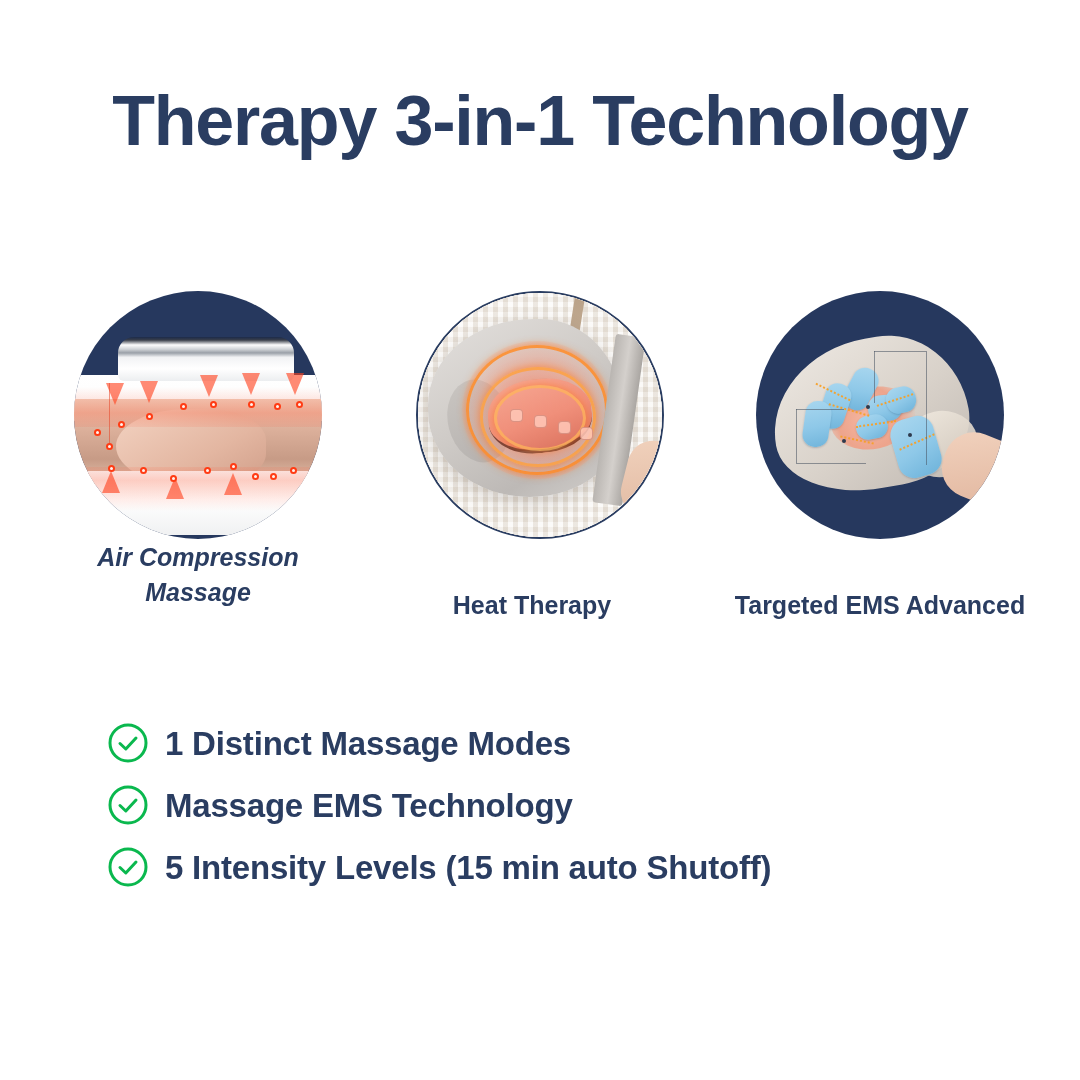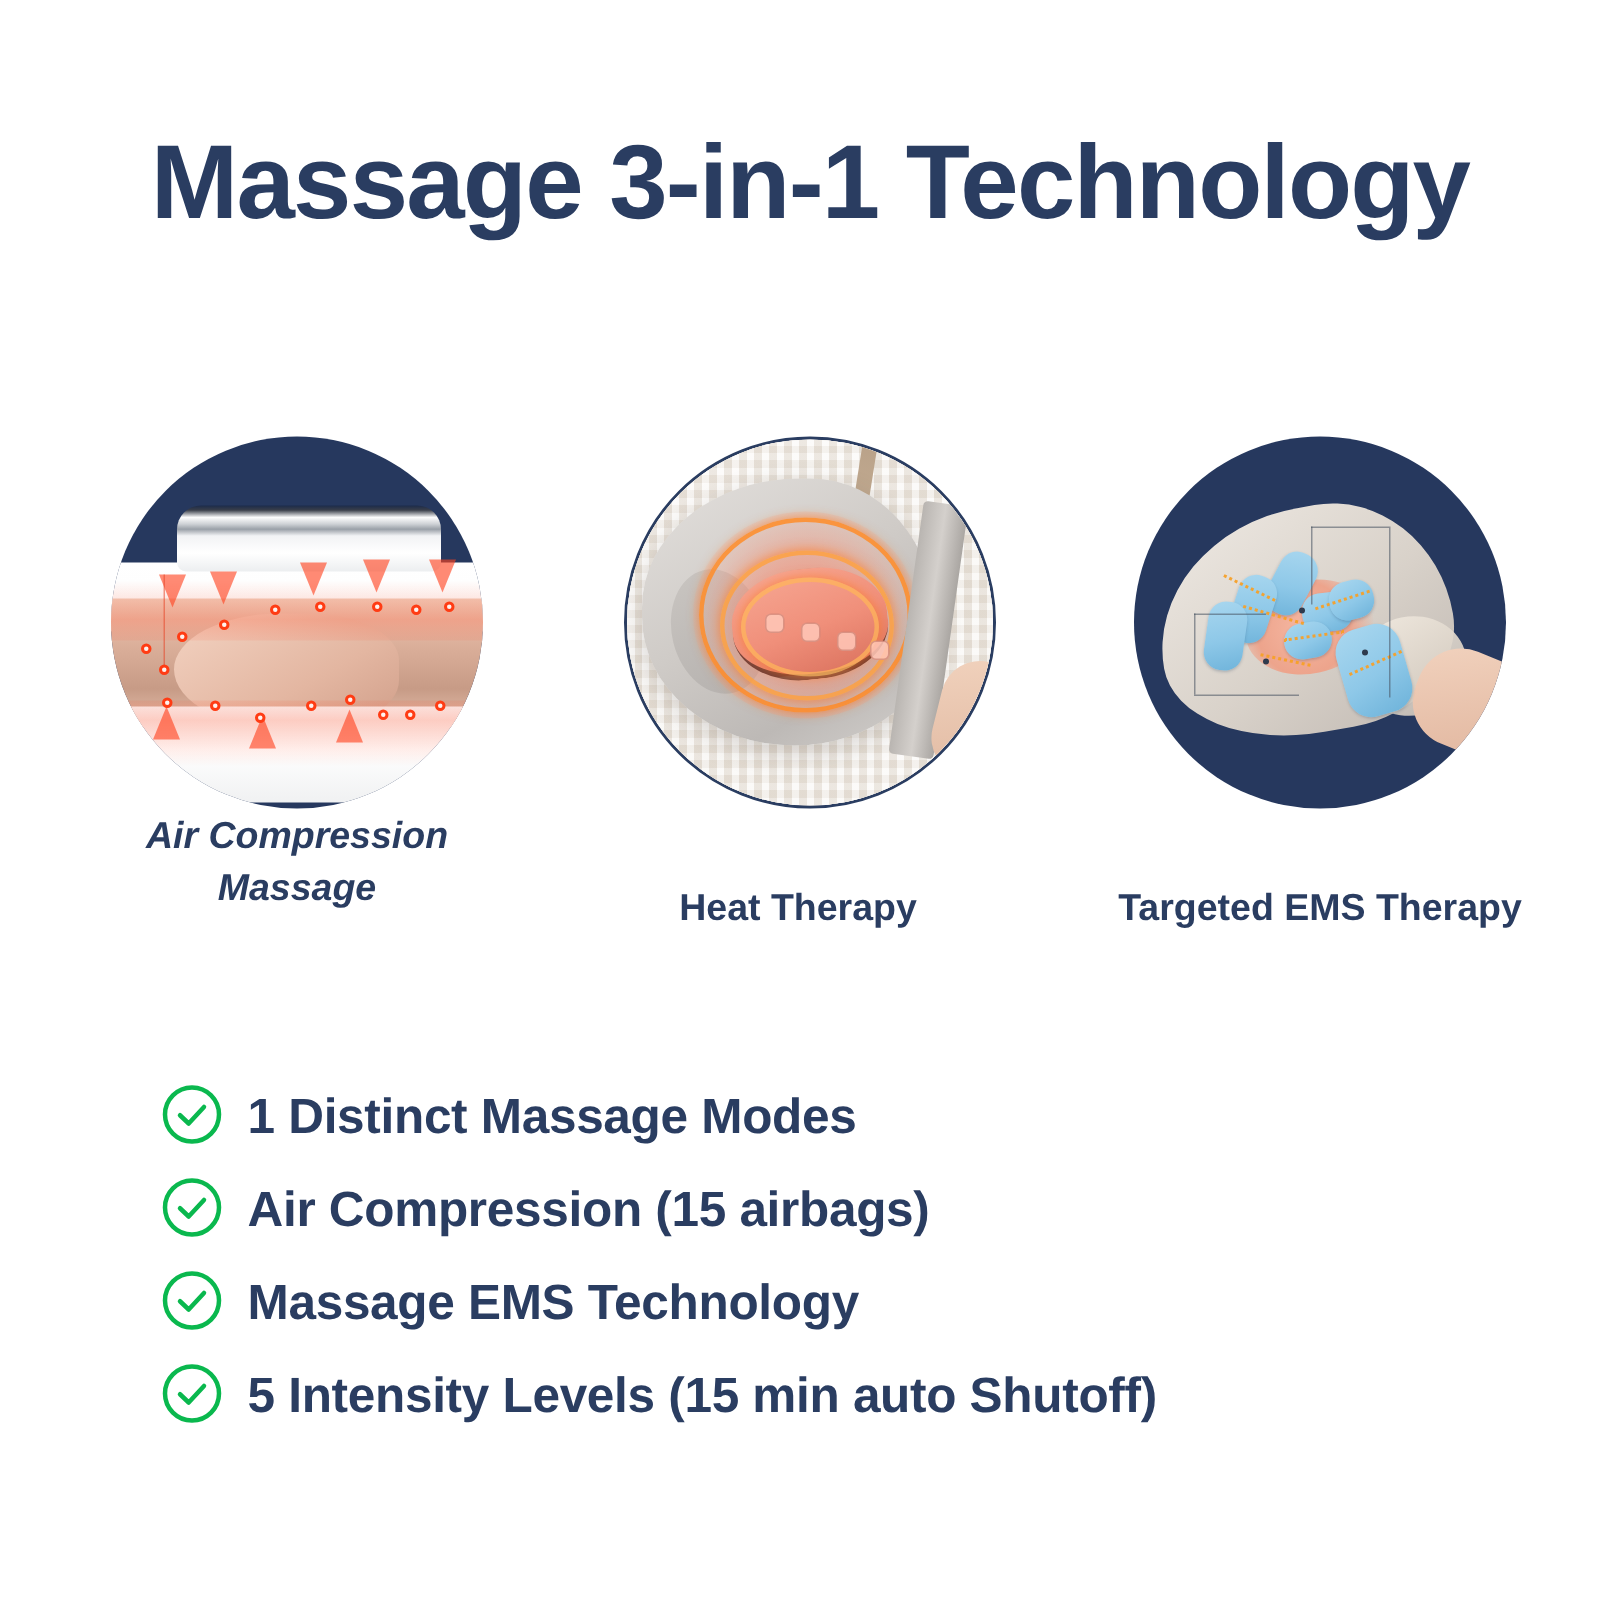--- a/index.html
+++ b/index.html
@@ -315,21 +315,21 @@
     white-space: nowrap;
     line-height: 1;
   }
 </style>
 </head>
 <body>
 
 <div class="page">
 
   <h1 class="title">
-    <span>Massage </span><span class="underlined">3-in-1 </span><span>Technology</span>
+    <span>Therapy </span><span class="underlined">3-in-1 </span><span>Technology</span>
   </h1>
 
   <div class="circles">
 
     <div class="circle-wrap c1">
       <div class="circle">
         <div class="c1-scene">
           <div class="c1-sleeve-top"></div>
           <div class="c1-arm"></div>
           <div class="c1-hand"></div>
@@ -427,40 +427,33 @@
           <div class="leaddot" style="left:110px; top:114px;"></div>
           <div class="leaddot" style="left:86px;  top:148px;"></div>
           <div class="leaddot" style="left:152px; top:142px;"></div>
         </div>
       </div>
     </div>
   </div>
 
   <div class="caption cap1">Air Compression Massage</div>
   <div class="caption cap2">Heat Therapy</div>
-  <div class="caption cap3">Targeted EMS Therapy</div>
+  <div class="caption cap3">Targeted EMS Advanced</div>
 
   <ul class="features" style="list-style:none;">
 
     <li class="feature">
       <svg class="check" viewBox="0 0 42 42">
         <circle cx="21" cy="21" r="18" fill="none" stroke="#0ab84e" stroke-width="3"></circle>
         <polyline points="13,21.5 18.8,27 29,16" fill="none" stroke="#0ab84e" stroke-width="3" stroke-linecap="round" stroke-linejoin="round"></polyline>
       </svg>
       <span class="feature-text">1 Distinct Massage Modes</span>
     </li>
 
 
-    <li class="feature">
-      <svg class="check" viewBox="0 0 42 42">
-        <circle cx="21" cy="21" r="18" fill="none" stroke="#0ab84e" stroke-width="3"></circle>
-        <polyline points="13,21.5 18.8,27 29,16" fill="none" stroke="#0ab84e" stroke-width="3" stroke-linecap="round" stroke-linejoin="round"></polyline>
-      </svg>
-      <span class="feature-text">Air Compression (15 airbags)</span>
-    </li>
 
     <li class="feature">
       <svg class="check" viewBox="0 0 42 42">
         <circle cx="21" cy="21" r="18" fill="none" stroke="#0ab84e" stroke-width="3"></circle>
         <polyline points="13,21.5 18.8,27 29,16" fill="none" stroke="#0ab84e" stroke-width="3" stroke-linecap="round" stroke-linejoin="round"></polyline>
       </svg>
       <span class="feature-text">Massage EMS Technology</span>
     </li>
 
     <li class="feature">

